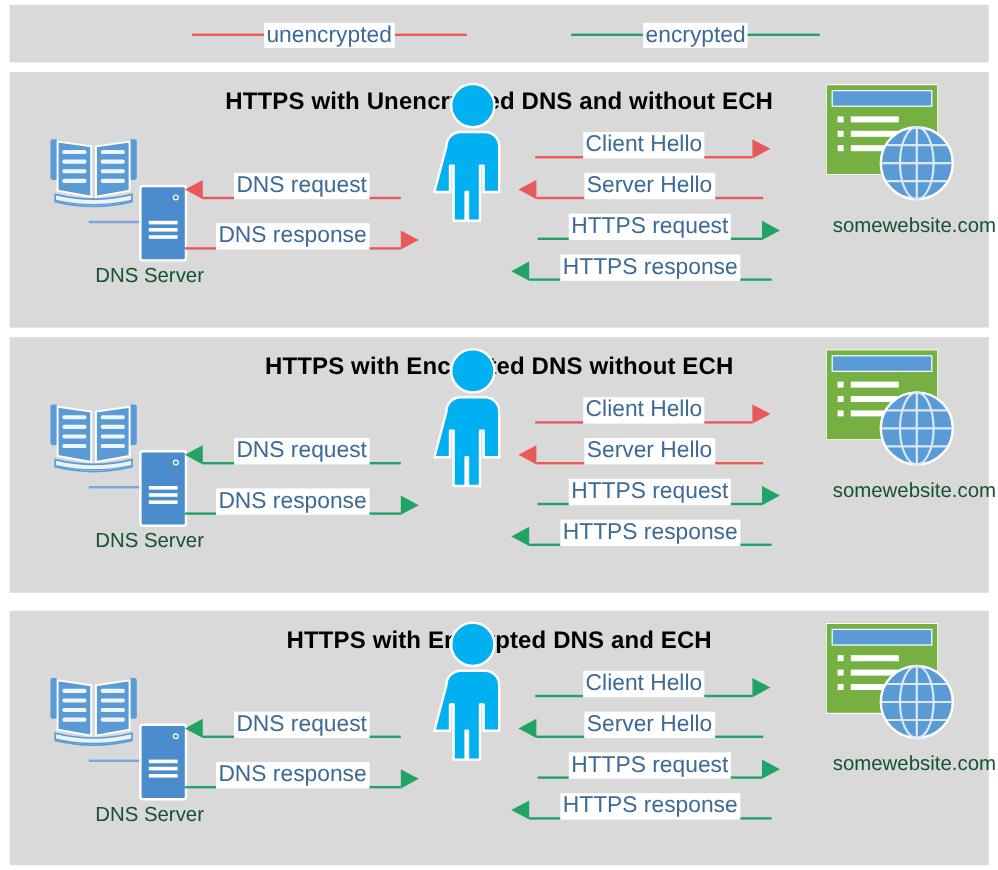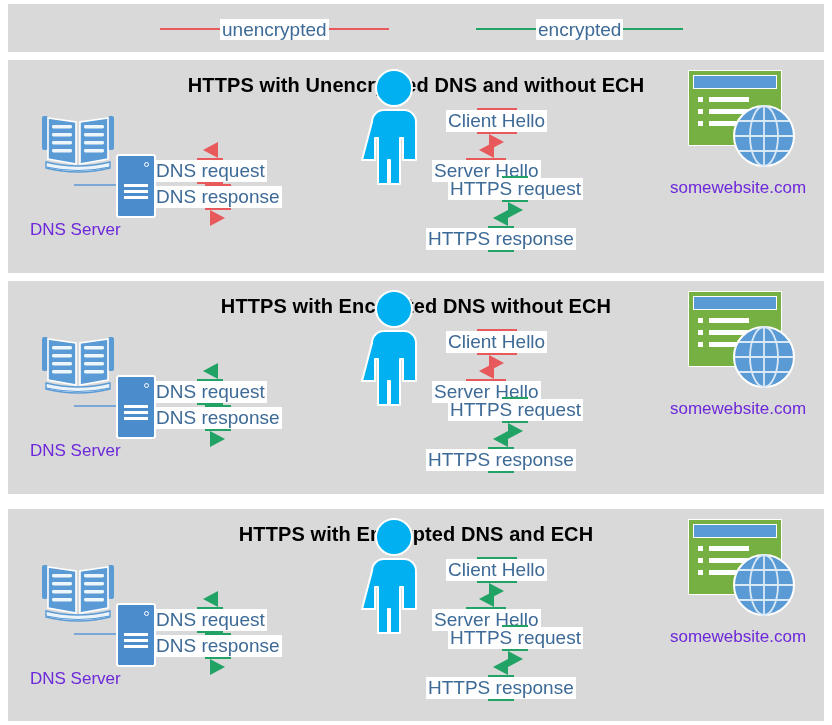--- a/index.html
+++ b/index.html
@@ -29,21 +29,21 @@
   }
   #legend-unencrypted{left:152px;}
   #legend-encrypted{left:468px;}
 
   
   .panel-title{
     position:absolute;left:0;right:0;top:14px;text-align:center;
     font-size:20px;font-weight:bold;color:#000000;letter-spacing:0.1px;
   }
   .actor-caption{
-    position:absolute;text-align:left;color:#6d28d9;font-size:17px;
+    position:absolute;text-align:right;color:#14532d;font-size:17px;
     white-space:nowrap;
   }
 
   
   .dns-group{position:absolute;left:24px;top:48px;width:130px;height:110px;}
   .book{position:absolute;left:8px;top:4px;width:76px;height:66px;}
   .server{
     position:absolute;left:84px;top:46px;width:36px;height:60px;
     background:#4a8ccc;border:2px solid #ffffff;border-radius:3px;
   }
@@ -76,21 +76,21 @@
   .browser .rows{position:absolute;left:9px;top:26px;}
   .browser .rows .r{display:flex;align-items:center;margin-bottom:7px;}
   .browser .rows .r b{display:block;width:5px;height:5px;background:#ffffff;margin-right:6px;}
   .browser .rows .r s{display:block;width:40px;height:5px;background:#ffffff;text-decoration:none;}
   .globe{
     position:absolute;left:48px;top:38px;width:64px;height:64px;
   }
   .web-caption{left:-14px;top:104px;width:148px;}
 
   
-  .flow{position:absolute;display:flex;align-items:center;height:24px;flex-direction:column;}
+  .flow{position:absolute;display:flex;align-items:flex-end;height:24px;}
   .flow .seg{height:0;border-top:2px solid;}
   .flow .txt{
     background:#ffffff;color:#3d6a96;font-size:19px;line-height:22px;
     padding:0 2px;white-space:nowrap;
   }
   .head{width:0;height:0;border-top:8px solid transparent;border-bottom:8px solid transparent;}
   .head.right{border-left:15px solid;}
   .head.left{border-right:15px solid;}
 </style>
 </head>

